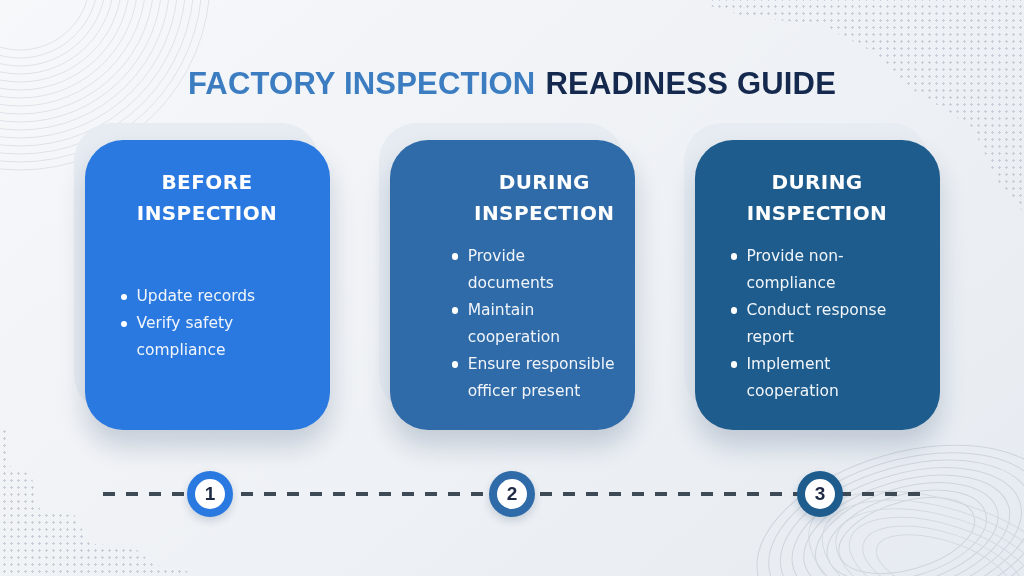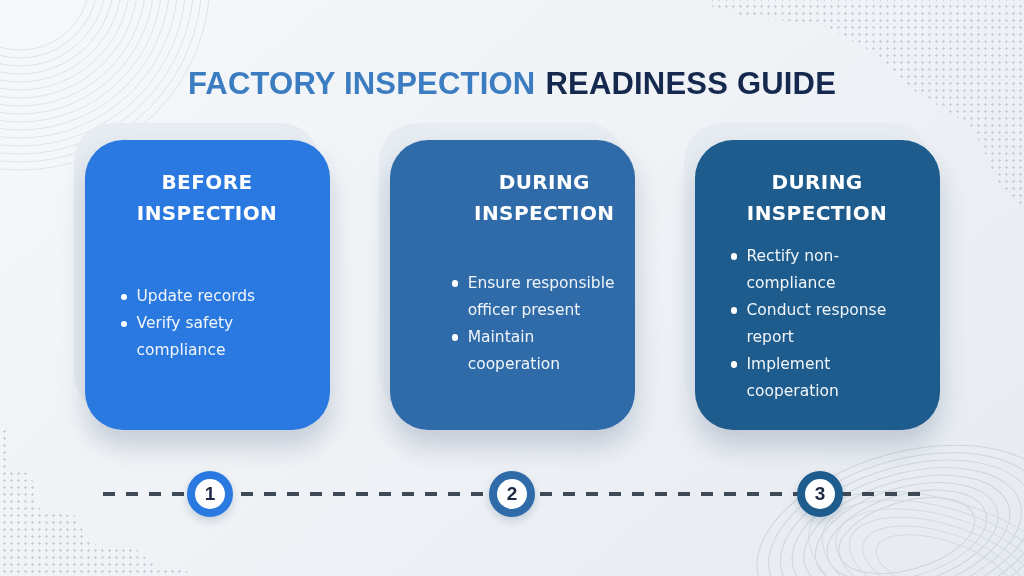--- a/index.html
+++ b/index.html
@@ -122,36 +122,38 @@
       </div>
     </div>
 
     <div class="card-wrap">
       <div class="card" style="background: rgb(47, 107, 168); align-items: flex-end;">
         <div class="card-title">
           <div>DURING</div>
           <div>INSPECTION</div>
         </div>
         <ul class="card-list">
+          <li>Provide
+documents</li>
+          <li>Maintain
+cooperation</li>
           <li>Ensure responsible
 officer present</li>
-          <li>Maintain
-cooperation</li>
         </ul>
       </div>
     </div>
 
     <div class="card-wrap">
       <div class="card" style="background: rgb(29, 92, 140);">
         <div class="card-title">
           <div>DURING</div>
           <div>INSPECTION</div>
         </div>
         <ul class="card-list">
-          <li>Rectify non-
+          <li>Provide non-
 compliance</li>
           <li>Conduct response
 report</li>
           <li>Implement
 cooperation</li>
         </ul>
       </div>
     </div>
 
   </div>

